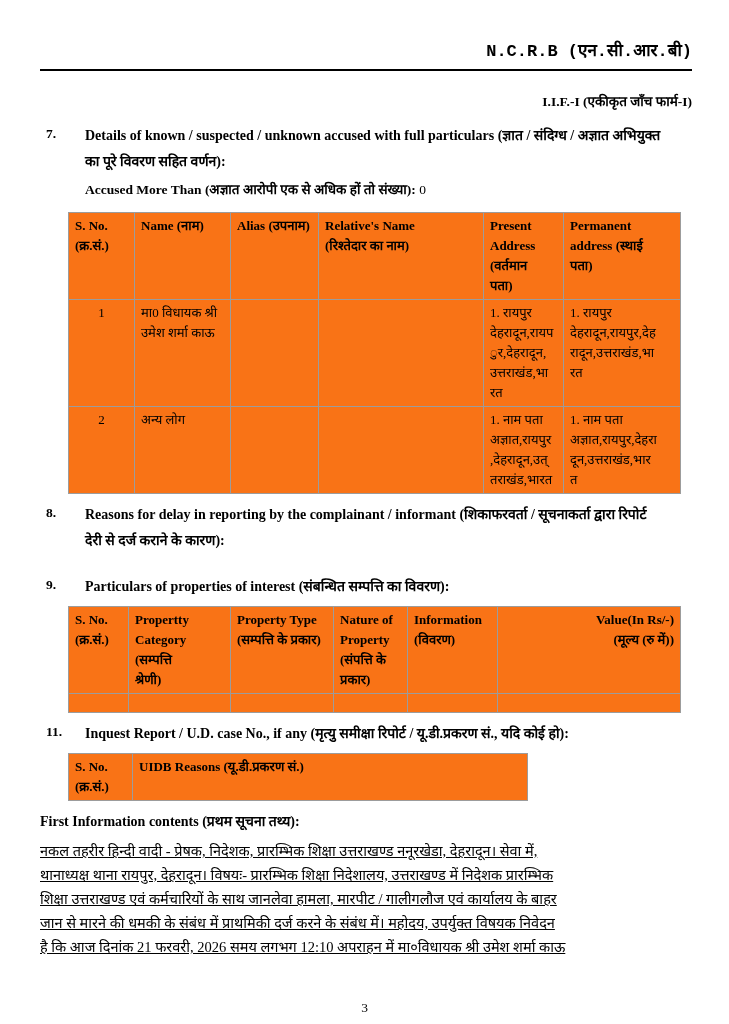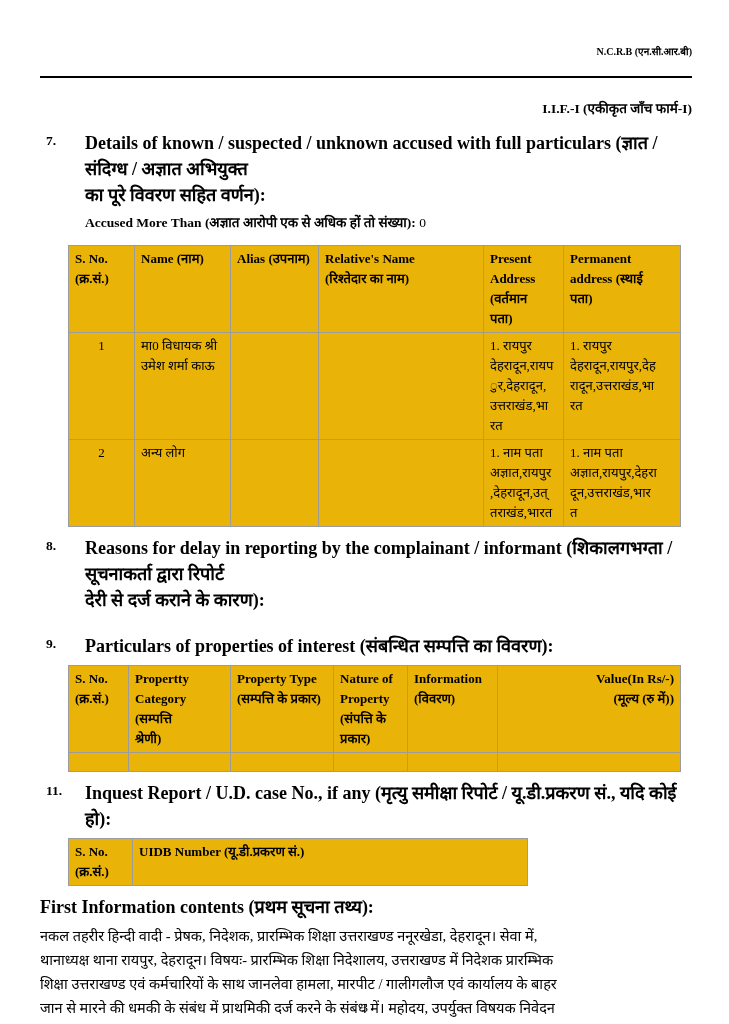--- a/index.html
+++ b/index.html
@@ -9,43 +9,43 @@
     margin:0 auto;
     background:#ffffff;
     box-sizing:border-box;
     padding:42px 37px 0 40px;
     font-family:"Liberation Serif","DejaVu Serif",serif;
     color:#000;
     overflow:hidden;
   }
   .b { font-weight:bold; }
   .hdr-org {
-    text-align:right; font-weight:bold; font-size:10px;
-    padding-bottom:15px; line-height:19px;
+    text-align:right; font-weight:bold; font-size:17px;
+    padding-bottom:8px; line-height:19px;font-family:Liberation Mono, monospace;
   }
   .hdr-rule { border:0; border-top:2px solid #000; margin:0; }
   .hdr-form {
     text-align:right; font-weight:bold; font-size:13.5px;
     margin-top:21px; line-height:19px;
   }
   .sec { display:flex; }
   .num {
     width:45px; flex:0 0 45px;
     font-weight:bold; font-size:13.5px; line-height:22px;
     padding-left:6px; box-sizing:border-box;
   }
   .cnt { flex:1; min-width:0; }
   .title {
-    font-weight:bold; font-size:18px; line-height:26px;
+    font-weight:bold; font-size:14px; line-height:26px;
     white-space:pre-line;
   }
   .accused-line { margin-top:2px; font-size:13.5px; line-height:26px; }
   .tbl {
     border-collapse:collapse; table-layout:fixed;
-    margin-left:-17px; background:#eab308;
+    margin-left:-17px; background:#f97316;
   }
   .tbl th, .tbl td {
     border:1px solid #9c9c9c;
     vertical-align:top; text-align:left;
     padding:3px 6px;
     font-size:13px; line-height:20px;
     white-space:pre-line;
     overflow:hidden;
     font-family:"Liberation Serif","DejaVu Serif",serif;
   }
@@ -55,20 +55,21 @@
   #property-table { margin-top:6px; }
   #property-table th:last-child { text-align:right; }
   #property-table tbody td { height:12px; }
   #uidb-table { margin-top:6px; }
   .mt8 { margin-top:8px; } .mt12 { margin-top:12px; } .mt20 { margin-top:20px; }
   .para {
     margin-top:4px;
     font-size:14.5px; line-height:24px;
     white-space:pre-line;
     text-align:justify;
+    text-decoration:underline;
   }
   .footer {
     position:absolute; left:0; right:0; top:1000px;
     text-align:center; font-size:13.5px;
   }
 </style>
 </head>
 <body>
 
 <div class="page">
@@ -144,21 +145,21 @@
 त</td>
             </tr>
           </tbody>
         </table>
     </div>
   </div>
 
   <div class="sec mt8">
     <div class="num">8.</div>
     <div class="cnt">
-      <div class="title">Reasons for delay in reporting by the complainant / informant (शिकालगभग्ता / सूचनाकर्ता द्वारा रिपोर्ट
+      <div class="title">Reasons for delay in reporting by the complainant / informant (शिकाफरवर्ता / सूचनाकर्ता द्वारा रिपोर्ट
 देरी से दर्ज कराने के कारण):</div>
     </div>
   </div>
 
   <div class="sec mt20">
     <div class="num">9.</div>
     <div class="cnt">
       <div class="title">Particulars of properties of interest (संबन्धित सम्पत्ति का विवरण):</div>
       <table class="tbl" id="property-table">
         <colgroup>
@@ -209,21 +210,21 @@
       <div class="title">Inquest Report / U.D. case No., if any (मृत्यु समीक्षा रिपोर्ट / यू.डी.प्रकरण सं., यदि कोई हो):</div>
       <table class="tbl" id="uidb-table">
         <colgroup>
           <col style="width:64px">
             <col style="width:395px">
         </colgroup>
       <thead>
             <tr>
               <th>S. No.
 (क्र.सं.)</th>
-              <th>UIDB Number (यू.डी.प्रकरण सं.)</th>
+              <th>UIDB Reasons (यू.डी.प्रकरण सं.)</th>
             </tr>
           </thead>
           <tbody></tbody>
         </table>
     </div>
   </div>
 
   <div class="sec mt8">
     <div class="cnt">
       <div class="title">First Information contents (प्रथम सूचना तथ्य):</div>

